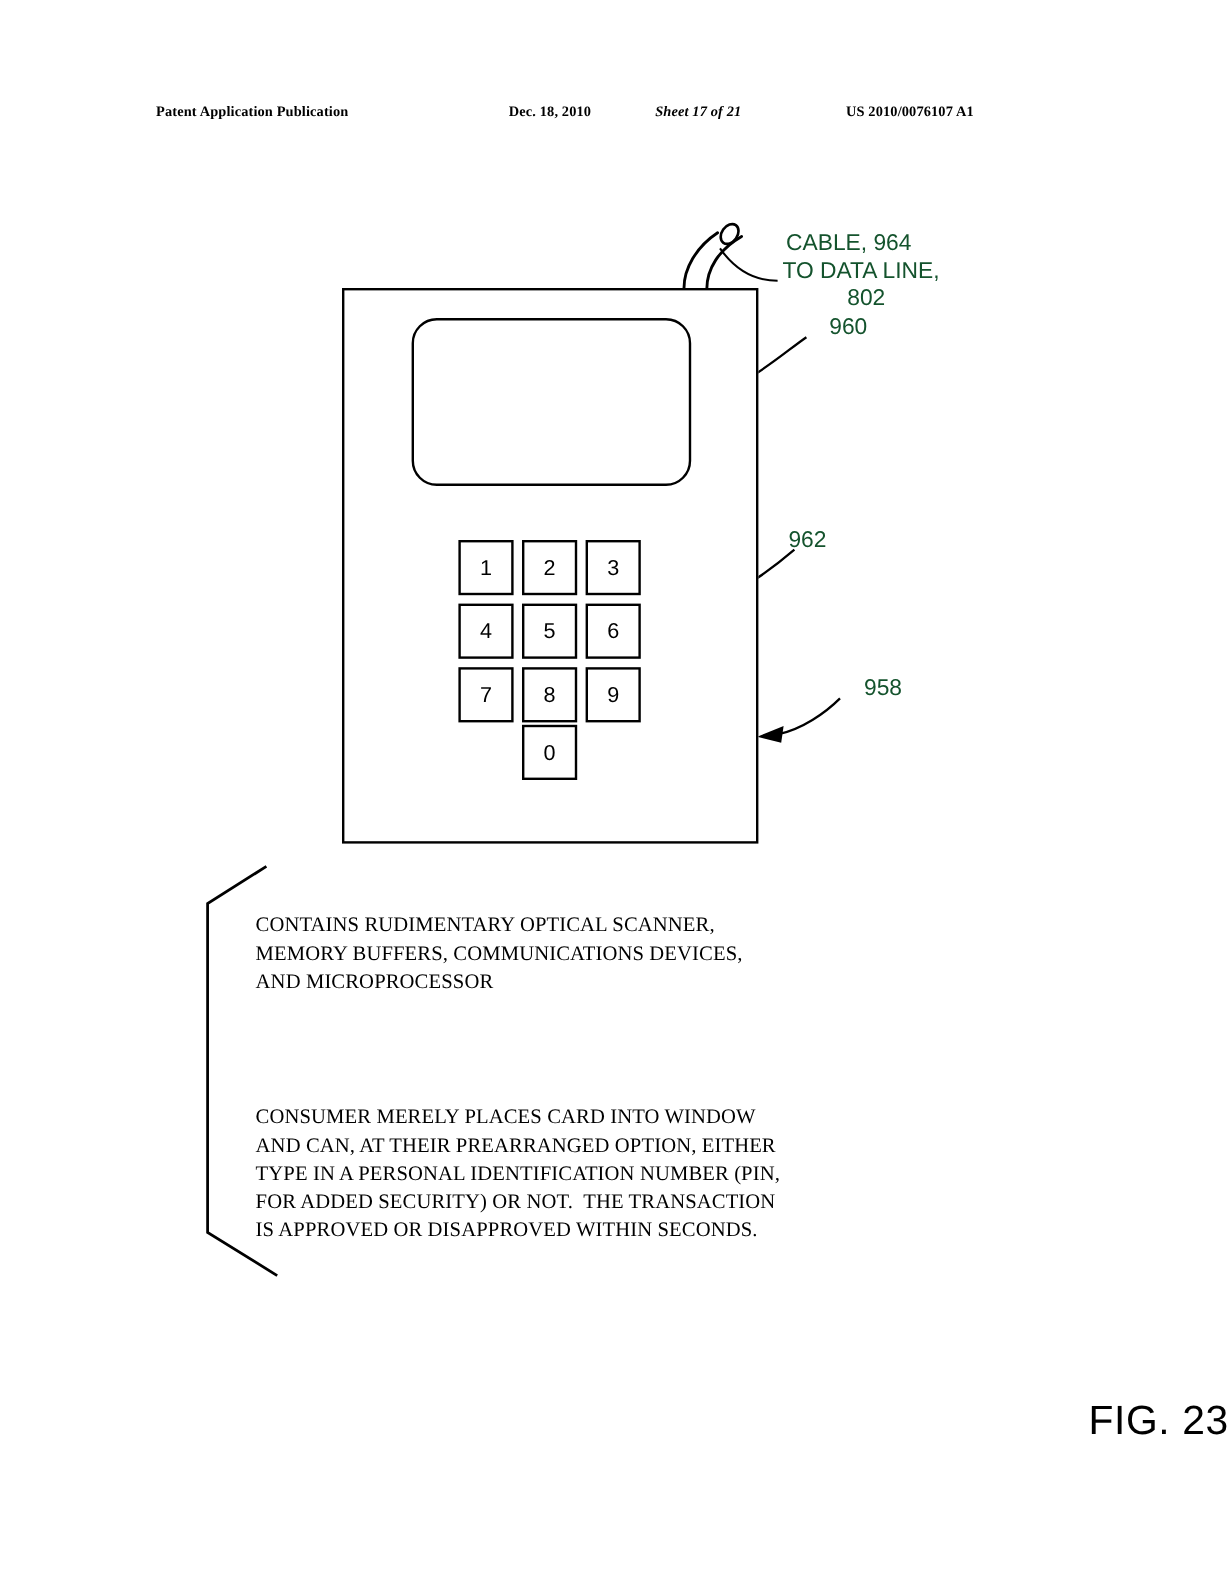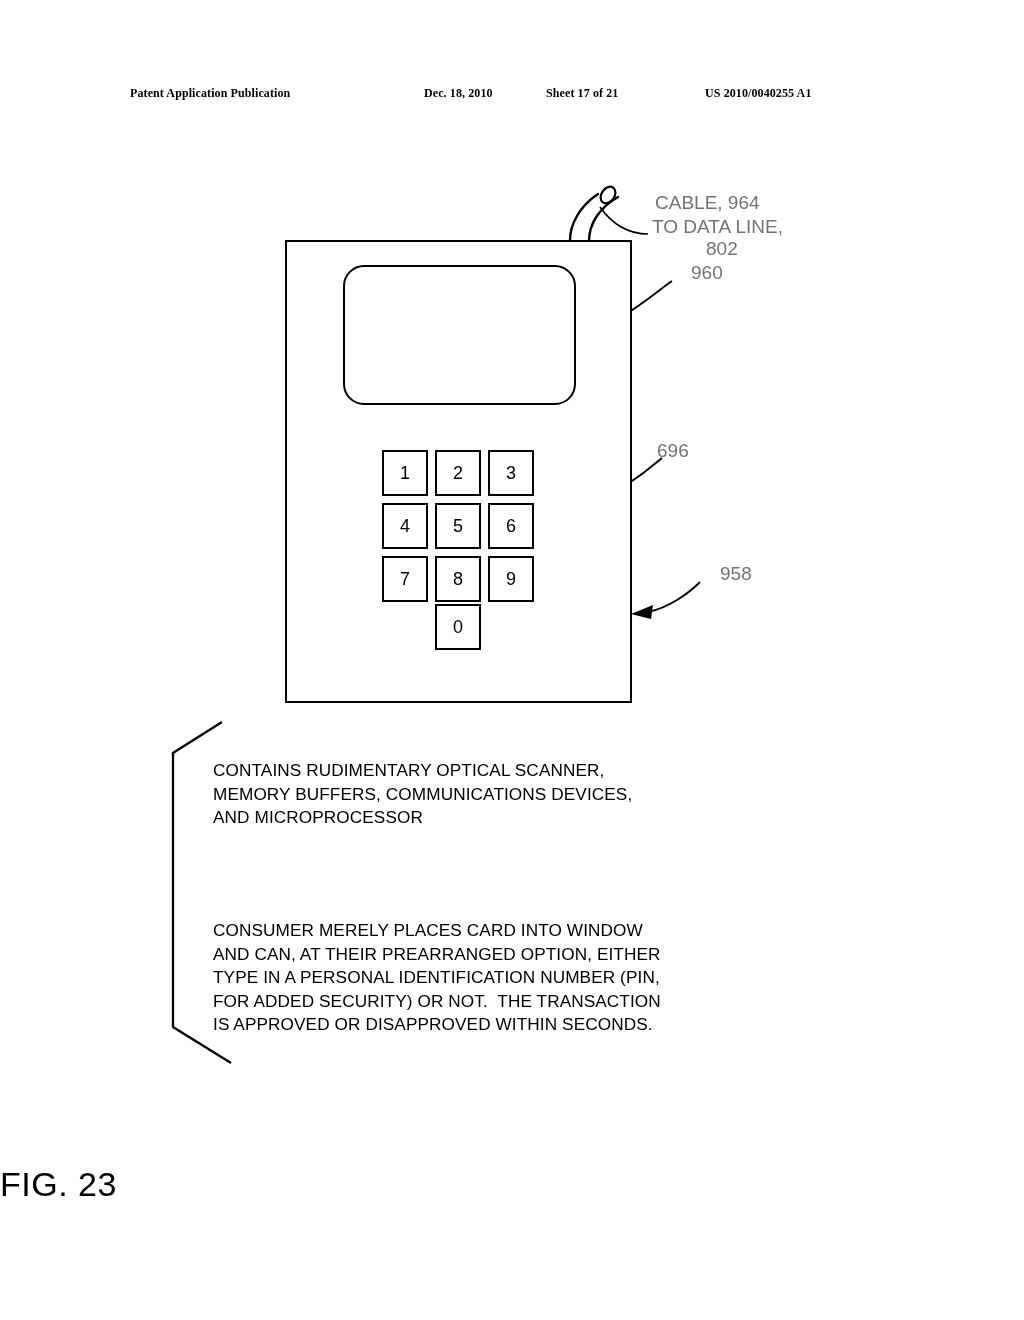--- a/index.html
+++ b/index.html
@@ -25,21 +25,21 @@
     width: 941px;
     height: 26px;
     font-family: "Liberation Serif", serif;
     font-weight: bold;
     font-size: 12px;
     letter-spacing: 0.1px;
     white-space: nowrap;
   }
   #page-header .hdr-pub   { position: absolute; left: 130px; top: 0; }
   #page-header .hdr-date  { position: absolute; left: 424px; top: 0; }
-  #page-header .hdr-sheet { position: absolute; left: 546px; top: 0; }
+  #page-header .hdr-sheet { position: absolute; left: 546px; top: 0; font-style: italic; }
   #page-header .hdr-num   { position: absolute; left: 705px; top: 0; }
 
   
   #figure-canvas {
     position: absolute;
     left: 0;
     top: 0;
     width: 1024px;
     height: 1320px;
   }
@@ -103,64 +103,64 @@
   .key.r0 { top: 0px;   }
   .key.r1 { top: 53px;  }
   .key.r2 { top: 106px; }
   .key.zero { left: 53px; top: 0px; }
 
   
   .ref-label {
     position: absolute;
     font-family: "Liberation Sans", sans-serif;
     font-size: 19px;
-    color: #737373;
+    color: #14532d;
     white-space: nowrap;
   }
   #label-cable      { left: 655px; top: 192px; }
   #label-dataline   { left: 652px; top: 216px; }
   #label-966        { left: 706px; top: 238px; }
   #label-960        { left: 666px; top: 262px; margin-left: 25px; }
   #label-962        { left: 657px; top: 440px; }
   #label-958        { left: 691px; top: 563px; margin-left: 29px; }
 
   
   .annotation {
     position: absolute;
-    font-family: Liberation Sans, sans-serif;
+    font-family: Liberation Serif, serif;
     font-size: 17.2px;
     line-height: 23.5px;
     color: #000;
     white-space: pre;
     letter-spacing: 0.1px;
   }
   #annotation-one { left: 213px; top: 759px; }
   #annotation-two { left: 213px; top: 907px; margin-top: 12px; }
 
   
   #figure-caption {
     position: absolute;
     left: 0;
     top: 1165px;
     width: 1024px;
-    text-align: left;
+    text-align: right;
     font-family: "Liberation Sans", sans-serif;
     font-size: 34px;
     letter-spacing: 0.5px;
     color: #000;
   }
 </style>
 </head>
 <body>
 
 <div id="page-header">
   <span class="hdr-pub">Patent Application Publication</span>
   <span class="hdr-date">Dec. 18, 2010</span>
   <span class="hdr-sheet">Sheet 17 of 21</span>
-  <span class="hdr-num">US 2010/0040255 A1</span>
+  <span class="hdr-num">US 2010/0076107 A1</span>
 </div>
 
 <svg id="figure-canvas" viewBox="0 0 1024 1320" xmlns="http://www.w3.org/2000/svg">
 
   <g>
     <path d="M 570 240 C 570 224, 580 206, 598 194" fill="none" stroke="#000" stroke-width="2.4" stroke-linecap="round"></path>
     <path d="M 589 241 C 589 224, 599 208, 618 197" fill="none" stroke="#000" stroke-width="2.4" stroke-linecap="round"></path>
     <ellipse cx="608" cy="195" rx="6.5" ry="9" transform="rotate(35 608 195)" fill="none" stroke="#000" stroke-width="2.2"></ellipse>
   </g>
 
@@ -202,21 +202,21 @@
   <div class="key r2 c2">9</div>
 </div>
 <div id="keypad-zero-row">
   <div class="key zero">0</div>
 </div>
 
 <div class="ref-label" id="label-cable">CABLE, 964</div>
 <div class="ref-label" id="label-dataline">TO DATA LINE,</div>
 <div class="ref-label" id="label-966">802</div>
 <div class="ref-label" id="label-960">960</div>
-<div class="ref-label" id="label-962">696</div>
+<div class="ref-label" id="label-962">962</div>
 <div class="ref-label" id="label-958">958</div>
 
 <div class="annotation" id="annotation-one">CONTAINS RUDIMENTARY OPTICAL SCANNER,
 MEMORY BUFFERS, COMMUNICATIONS DEVICES,
 AND MICROPROCESSOR</div>
 <div class="annotation" id="annotation-two">CONSUMER MERELY PLACES CARD INTO WINDOW
 AND CAN, AT THEIR PREARRANGED OPTION, EITHER
 TYPE IN A PERSONAL IDENTIFICATION NUMBER (PIN,
 FOR ADDED SECURITY) OR NOT.  THE TRANSACTION
 IS APPROVED OR DISAPPROVED WITHIN SECONDS.</div>

